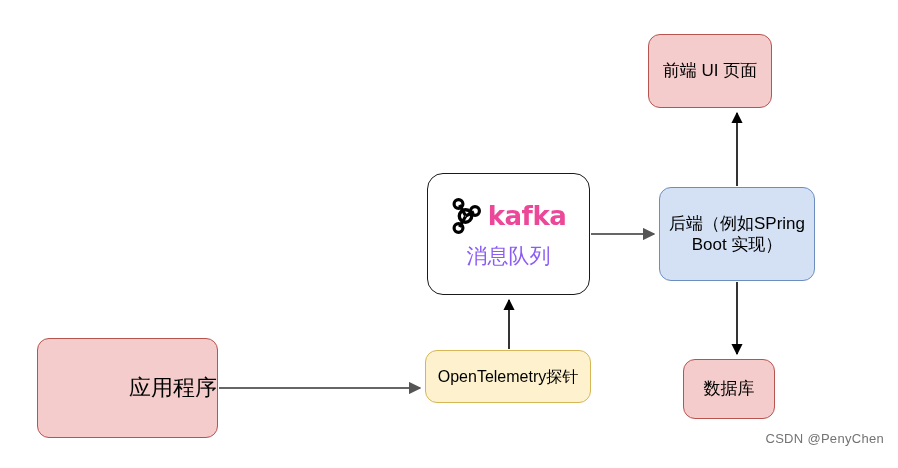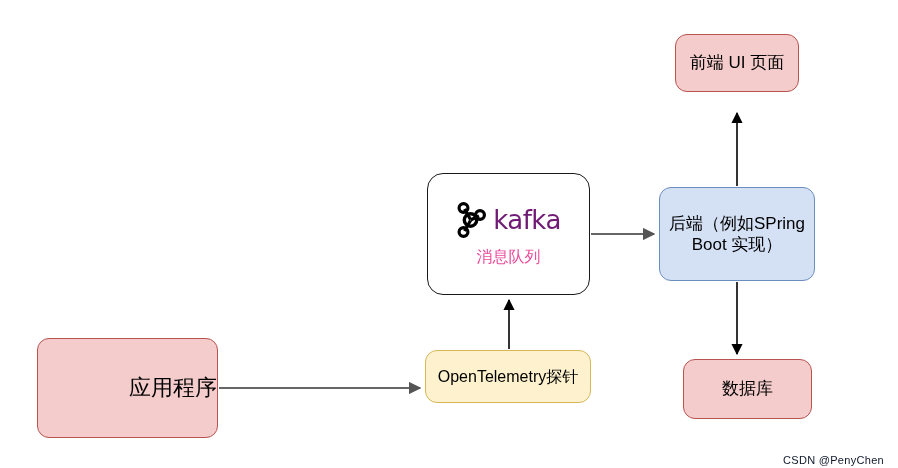--- a/index.html
+++ b/index.html
@@ -57,38 +57,38 @@
 
   #node-app {
     left: 37px;
     top: 338px;
     width: 181px;
     height: 100px;
     font-size: 22px;
     align-items: flex-end;
   }
   #node-frontend {
-    left: 675px;
+    left: 648px;
     top: 34px;
     width: 124px;
-    height: 58px;
+    height: 74px;
     font-size: 17px;
   }
   #node-backend {
     left: 659px;
     top: 187px;
     width: 156px;
     height: 94px;
     font-size: 17px;
     padding: 0 1px;
   }
   #node-database {
     left: 683px;
     top: 359px;
-    width: 129px;
+    width: 92px;
     height: 60px;
     font-size: 17px;
   }
   #node-otel {
     left: 425px;
     top: 350px;
     width: 166px;
     height: 53px;
     font-size: 16px;
   }
@@ -102,49 +102,49 @@
 
   .kafka-logo-row {
     display: flex;
     align-items: center;
     justify-content: center;
     gap: 7px;
     margin-bottom: 9px;
   }
   .kafka-wordmark {
     font-family: "DejaVu Sans", sans-serif;
-    font-weight: normal;
+    font-weight: bold;
     font-size: 26px;
     letter-spacing: -0.5px;
-    color: #701a75;
+    color: #ec4899;
     line-height: 1;
   }
   .kafka-caption {
-    font-size: 16px;
-    color: #ec4899;
+    font-size: 21px;
+    color: #8b5cf6;
   }
 
   .edge-label {
     position: absolute;
     font-size: 13px;
     color: #000000;
     white-space: nowrap;
     background: transparent;
   }
   #edge-label-telemetry {
     left: 228px;
     top: 350px;
   }
 
   #watermark {
     position: absolute;
     right: 14px;
-    bottom: 2px;
-    font-size: 11px;
-    color: #0f172a;
+    bottom: 22px;
+    font-size: 13px;
+    color: #737373;
     white-space: nowrap;
     letter-spacing: 0.3px;
   }
 </style>
 </head>
 <body>
 
 <div id="canvas">
 
   <svg id="edge-layer" viewBox="0 0 898 468" width="898" height="468">

